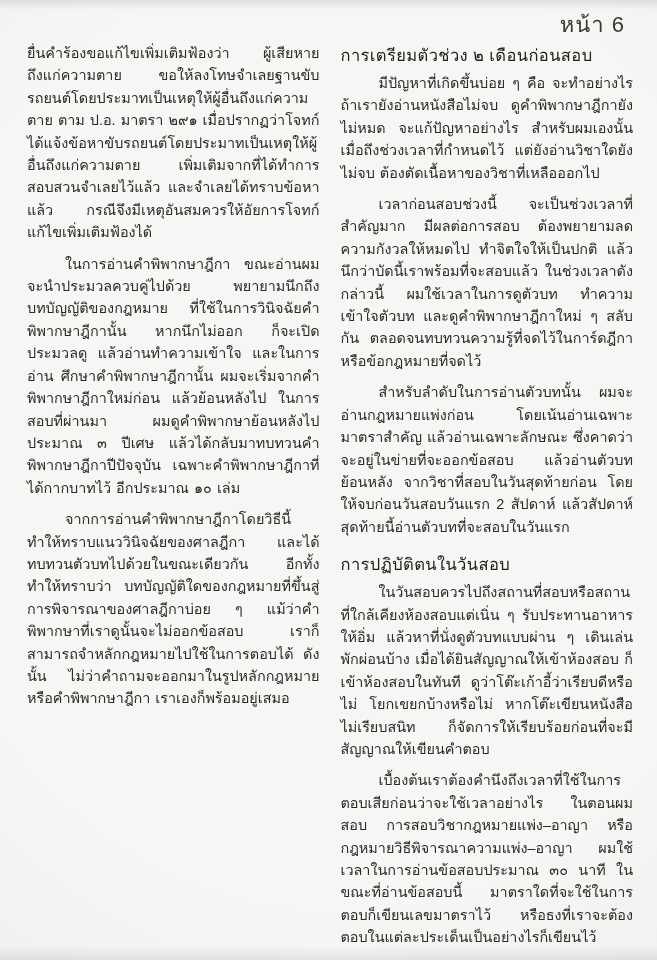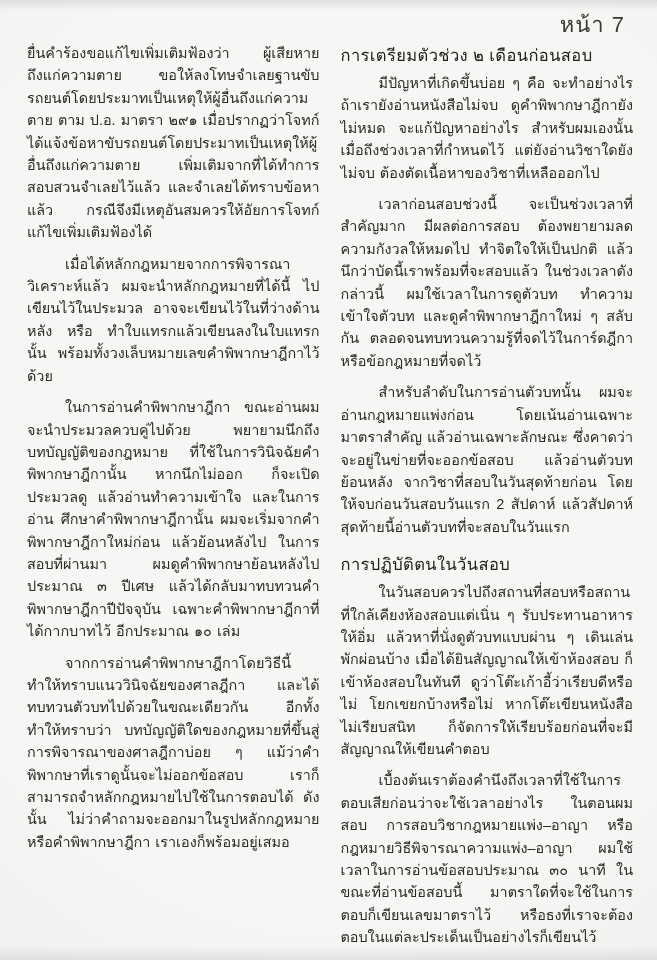--- a/index.html
+++ b/index.html
@@ -65,27 +65,26 @@
     margin-bottom:4px;
     text-align:left;
   }
   .section-heading.spaced{margin-top:13px;}
 </style>
 </head>
 <body>
 
 <div class="page">
 
-  <div class="page-number">หน้า 7</div>
+  <div class="page-number">หน้า 6</div>
 
   <div class="columns">
 
     <div class="column">
       <p class="para no-indent">ยื่นคำร้องขอแก้ไขเพิ่มเติมฟ้องว่า ผู้เสียหายถึงแก่ความตาย ขอให้ลงโทษจำเลยฐานขับรถยนต์โดยประมาทเป็นเหตุให้ผู้อื่นถึงแก่ความตาย ตาม ป.อ. มาตรา ๒๙๑ เมื่อปรากฏว่าโจทก์ได้แจ้งข้อหาขับรถยนต์โดยประมาทเป็นเหตุให้ผู้อื่นถึงแก่ความตาย เพิ่มเติมจากที่ได้ทำการสอบสวนจำเลยไว้แล้ว และจำเลยได้ทราบข้อหาแล้ว กรณีจึงมีเหตุอันสมควรให้อัยการโจทก์แก้ไขเพิ่มเติมฟ้องได้</p>
-      <p class="para">เมื่อได้หลักกฎหมายจากการพิจารณาวิเคราะห์แล้ว ผมจะนำหลักกฎหมายที่ได้นี้ ไปเขียนไว้ในประมวล อาจจะเขียนไว้ในที่ว่างด้านหลัง หรือ ทำใบแทรกแล้วเขียนลงในใบแทรกนั้น พร้อมทั้งวงเล็บหมายเลขคำพิพากษาฎีกาไว้ด้วย</p>
       <p class="para">ในการอ่านคำพิพากษาฎีกา ขณะอ่านผมจะนำประมวลควบคู่ไปด้วย พยายามนึกถึงบทบัญญัติของกฎหมาย ที่ใช้ในการวินิจฉัยคำพิพากษาฎีกานั้น หากนึกไม่ออก ก็จะเปิดประมวลดู แล้วอ่านทำความเข้าใจ และในการอ่าน ศึกษาคำพิพากษาฎีกานั้น ผมจะเริ่มจากคำพิพากษาฎีกาใหม่ก่อน แล้วย้อนหลังไป ในการสอบที่ผ่านมา ผมดูคำพิพากษาย้อนหลังไปประมาณ ๓ ปีเศษ แล้วได้กลับมาทบทวนคำพิพากษาฎีกาปีปัจจุบัน เฉพาะคำพิพากษาฎีกาที่ได้กากบาทไว้ อีกประมาณ ๑๐ เล่ม</p>
       <p class="para">จากการอ่านคำพิพากษาฎีกาโดยวิธีนี้ ทำให้ทราบแนววินิจฉัยของศาลฎีกา และได้ทบทวนตัวบทไปด้วยในขณะเดียวกัน อีกทั้งทำให้ทราบว่า บทบัญญัติใดของกฎหมายที่ขึ้นสู่การพิจารณาของศาลฎีกาบ่อย ๆ แม้ว่าคำพิพากษาที่เราดูนั้นจะไม่ออกข้อสอบ เราก็สามารถจำหลักกฎหมายไปใช้ในการตอบได้ ดังนั้น ไม่ว่าคำถามจะออกมาในรูปหลักกฎหมาย หรือคำพิพากษาฎีกา เราเองก็พร้อมอยู่เสมอ</p>
 
     </div>
 
     <div class="column">
       <h2 class="section-heading">การเตรียมตัวช่วง ๒ เดือนก่อนสอบ</h2>
       <p class="para">มีปัญหาที่เกิดขึ้นบ่อย ๆ คือ จะทำอย่างไร ถ้าเรายังอ่านหนังสือไม่จบ ดูคำพิพากษาฎีกายังไม่หมด จะแก้ปัญหาอย่างไร สำหรับผมเองนั้น เมื่อถึงช่วงเวลาที่กำหนดไว้ แต่ยังอ่านวิชาใดยังไม่จบ ต้องตัดเนื้อหาของวิชาที่เหลือออกไป</p>
       <p class="para">เวลาก่อนสอบช่วงนี้ จะเป็นช่วงเวลาที่สำคัญมาก มีผลต่อการสอบ ต้องพยายามลดความกังวลให้หมดไป ทำจิตใจให้เป็นปกติ แล้วนึกว่าบัดนี้เราพร้อมที่จะสอบแล้ว ในช่วงเวลาดังกล่าวนี้ ผมใช้เวลาในการดูตัวบท ทำความเข้าใจตัวบท และดูคำพิพากษาฎีกาใหม่ ๆ สลับกัน ตลอดจนทบทวนความรู้ที่จดไว้ในการ์ดฎีกาหรือข้อกฎหมายที่จดไว้</p>
       <p class="para">สำหรับลำดับในการอ่านตัวบทนั้น ผมจะอ่านกฎหมายแพ่งก่อน โดยเน้นอ่านเฉพาะมาตราสำคัญ แล้วอ่านเฉพาะลักษณะ ซึ่งคาดว่าจะอยู่ในข่ายที่จะออกข้อสอบ แล้วอ่านตัวบทย้อนหลัง จากวิชาที่สอบในวันสุดท้ายก่อน โดยให้จบก่อนวันสอบวันแรก 2 สัปดาห์ แล้วสัปดาห์สุดท้ายนี้อ่านตัวบทที่จะสอบในวันแรก</p>

